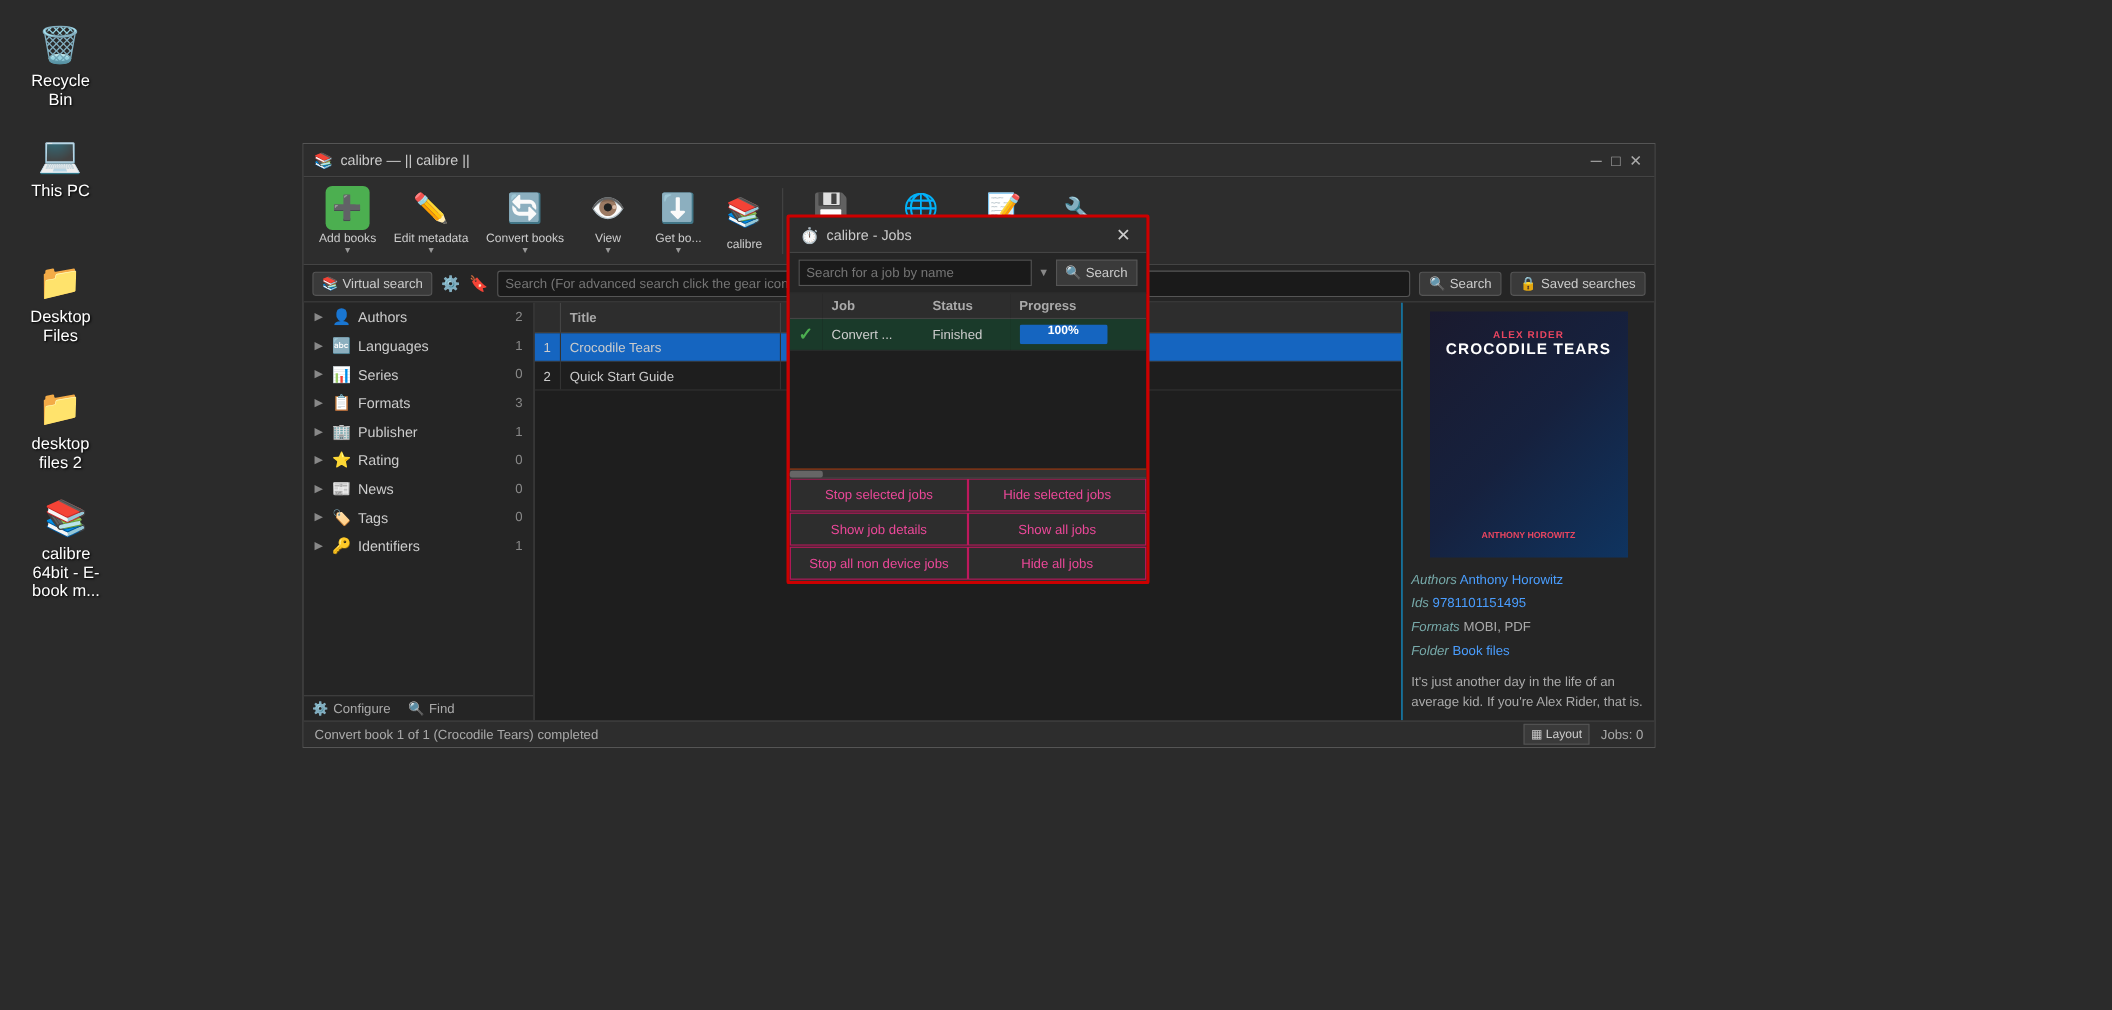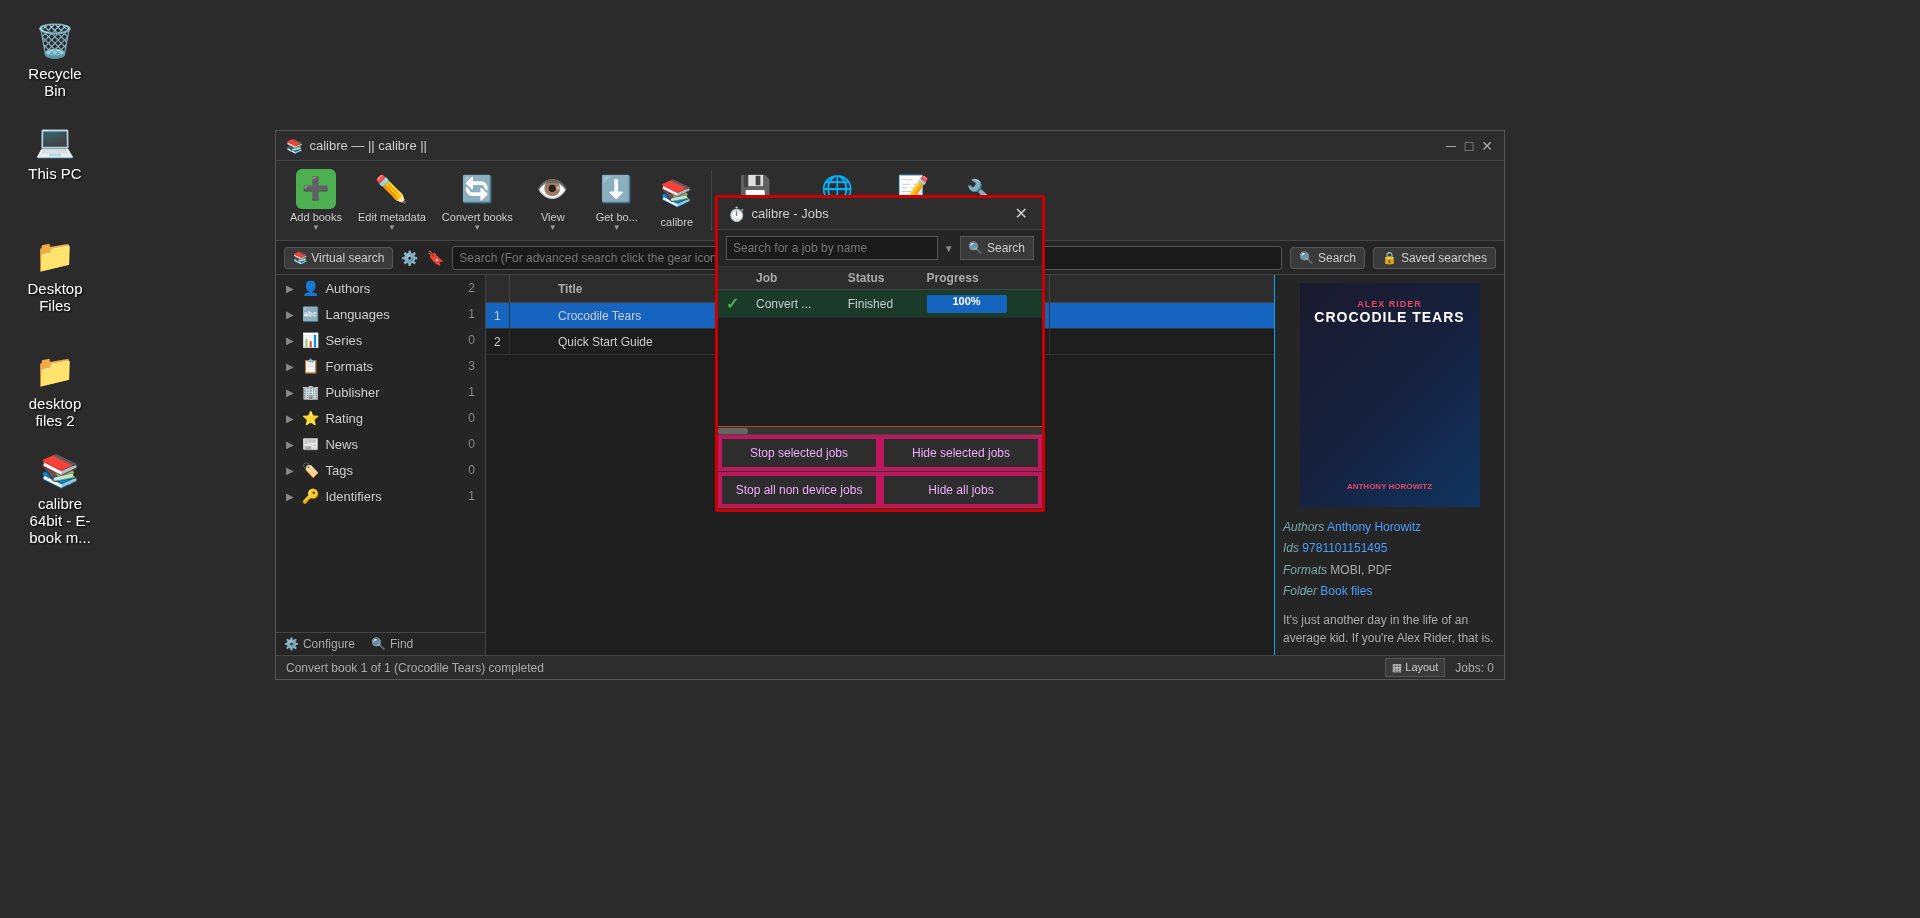--- a/index.html
+++ b/index.html
@@ -238,21 +238,21 @@
     .book-list-header .col {
       padding: 0 8px;
       font-size: 12px;
       font-weight: bold;
       color: #aaa;
       border-right: 1px solid #444;
       height: 100%;
       display: flex;
       align-items: center;
     }
-    .col-title { width: 200px; margin-left: 40px; }
+    .col-title { width: 200px; }
     .col-authors { width: 160px; }
     .col-date { width: 80px; }
     .book-row {
       display: flex;
       align-items: center;
       height: 26px;
       border-bottom: 1px solid #333;
       cursor: pointer;
     }
     .book-row.selected { background: #1565c0; }
@@ -500,22 +500,22 @@
 
     
     .dialog-btn-row {
       display: flex;
       gap: 0;
       border-bottom: 1px solid #333;
     }
     .dialog-btn {
       flex: 1;
       background: #2d2d2d;
-      border: 4px solid #be185d;
-      color: #f0abfc;
+      border: 1px solid #be185d;
+      color: #ec4899;
       padding: 7px 4px;
       cursor: pointer;
       font-size: 12px;
       text-align: center;
     }
 
     .checkmark {
       color: #4caf50;
       font-size: 16px;
       font-weight: bold;
@@ -869,19 +869,27 @@
   <div class="dialog-btn-row">
     <button class="dialog-btn">
       <span>Stop selected jobs</span>
     </button>
     <button class="dialog-btn">
       <span>Hide selected jobs</span>
     </button>
   </div>
   <div class="dialog-btn-row">
     <button class="dialog-btn">
+      <span>Show job details</span>
+    </button>
+    <button class="dialog-btn">
+      <span>Show all jobs</span>
+    </button>
+  </div>
+  <div class="dialog-btn-row">
+    <button class="dialog-btn">
       <span>Stop all non device jobs</span>
     </button>
     <button class="dialog-btn">
       <span>Hide all jobs</span>
     </button>
   </div>
 </div>
 
 </body></html>

